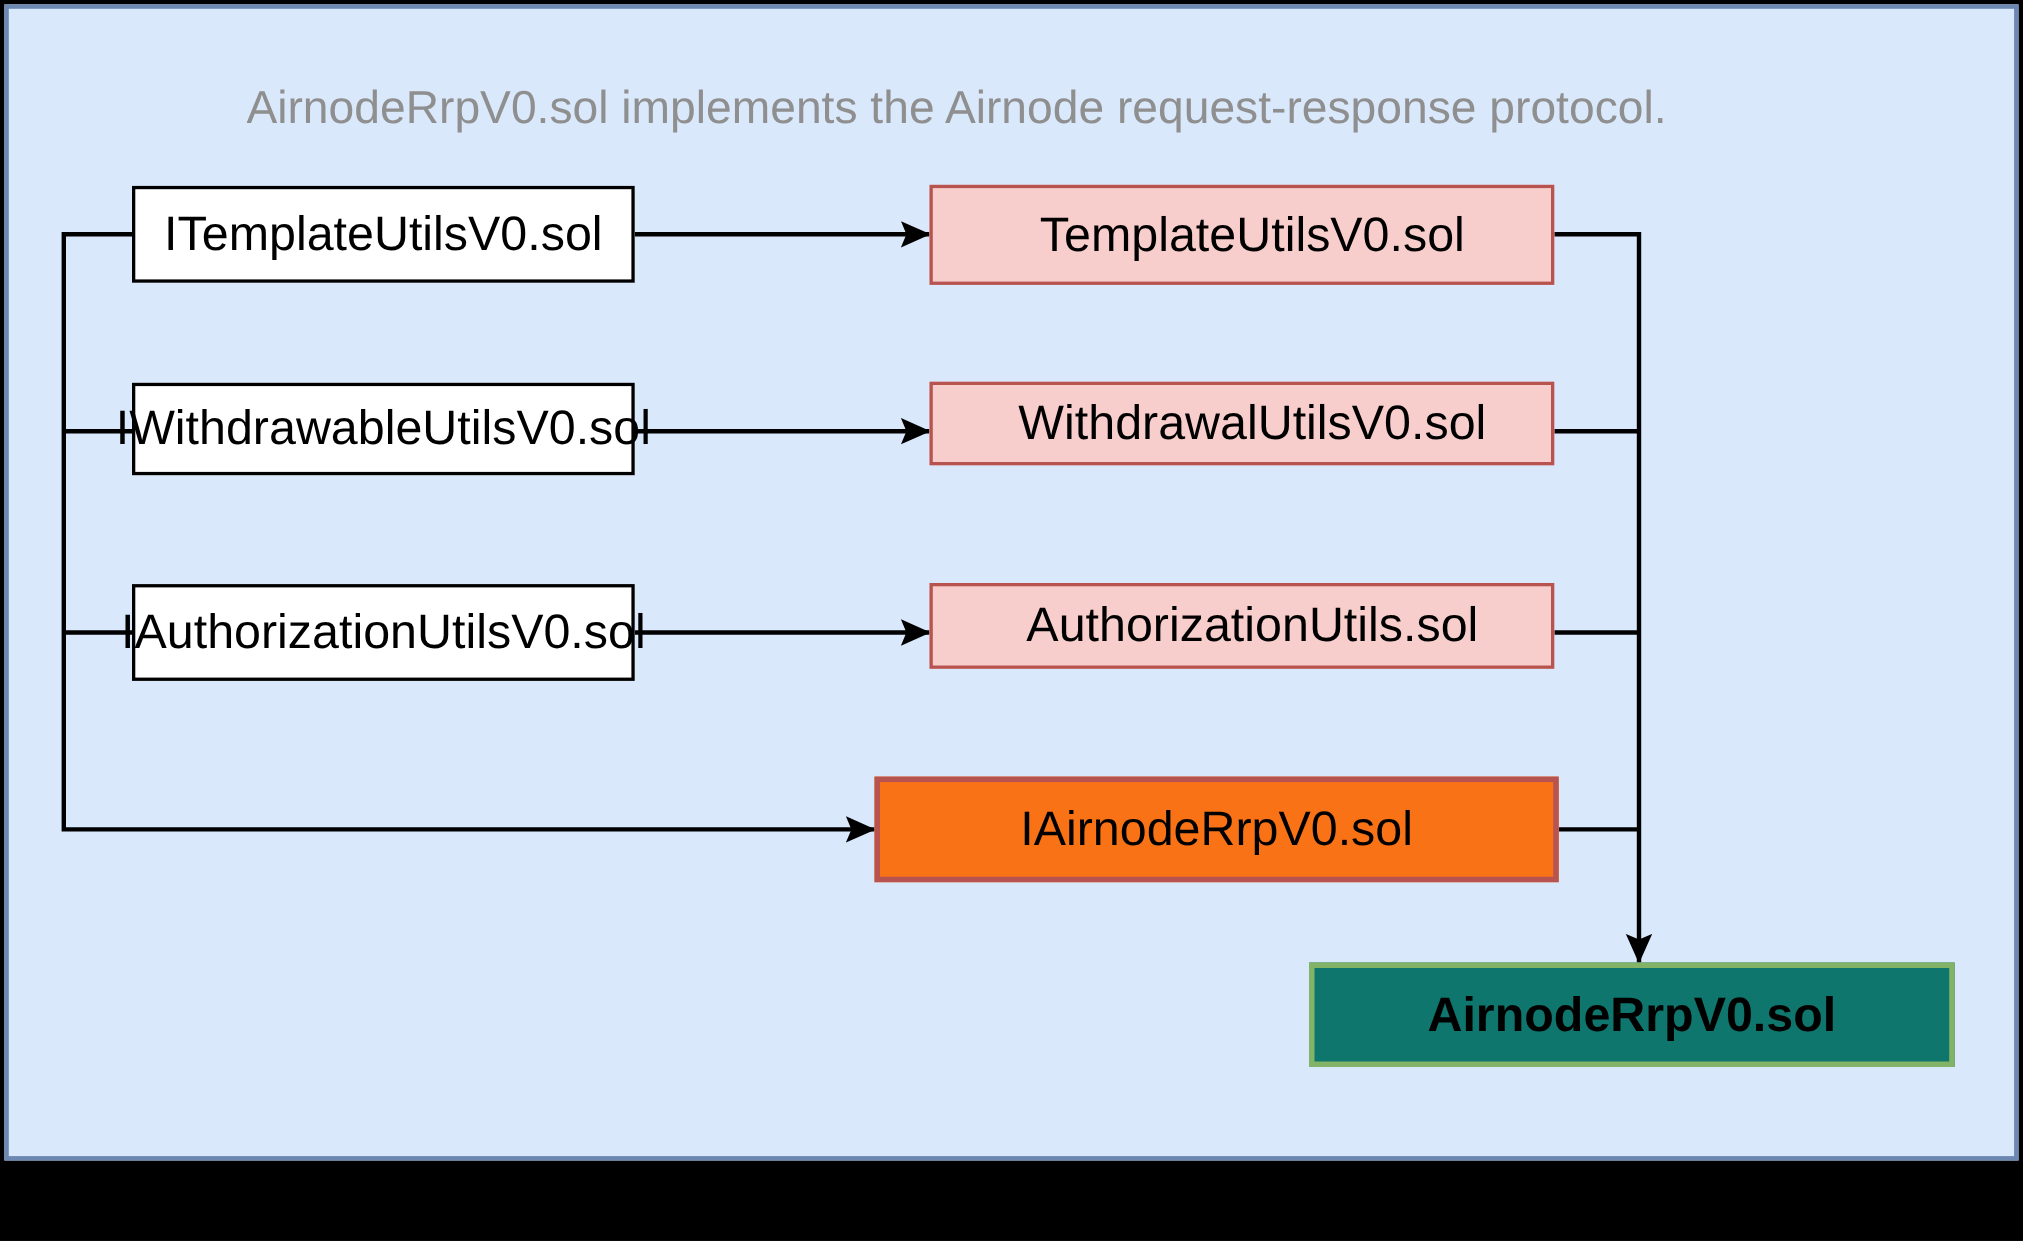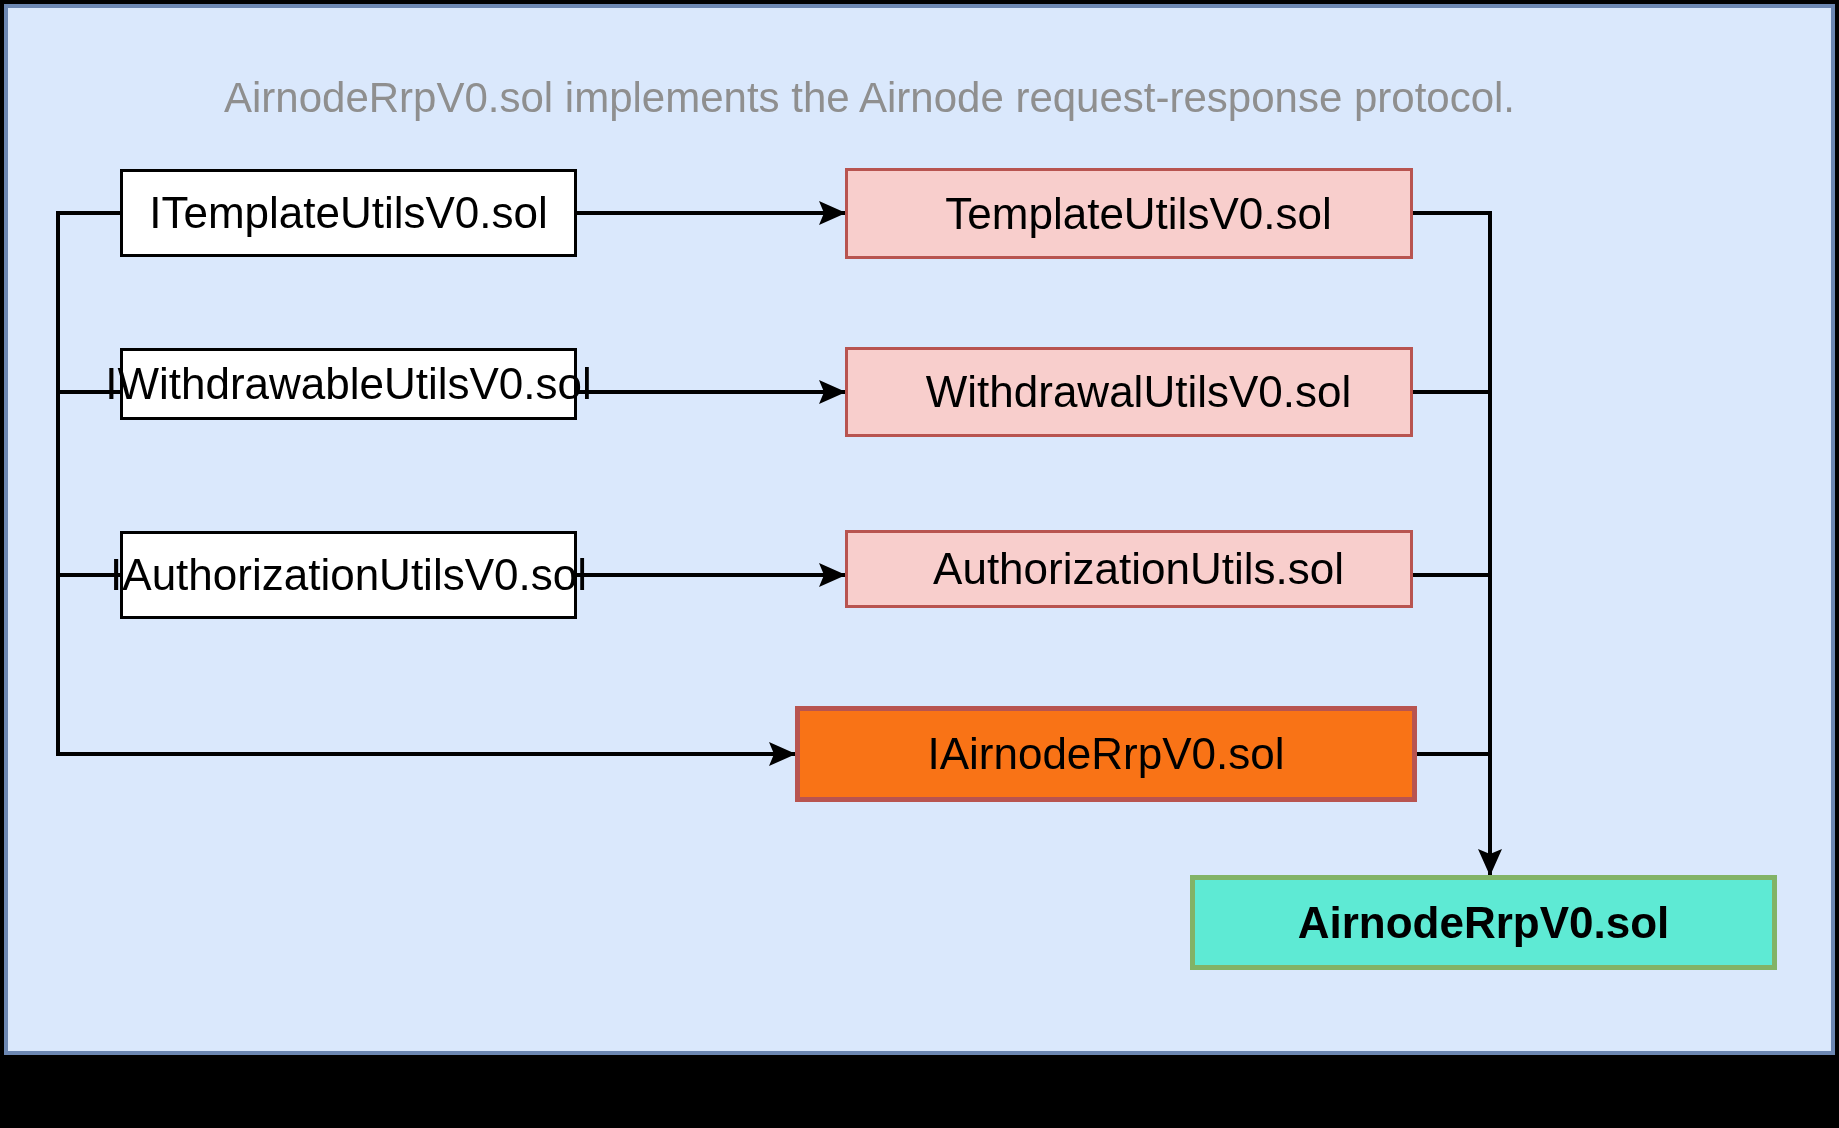--- a/index.html
+++ b/index.html
@@ -49,29 +49,29 @@
   .node.impl {
     background: #f8cecc;
     border: 3px solid #b85450;
     padding-left: 19px;
   }
   .node.main-iface {
     background: #f97316;
     border: 5px solid #b85450;
   }
   .node.main-contract {
-    background: #5eead4;
+    background: #0f766e;
     border: 5px solid #82b366;
     font-weight: bold;
   }
   #n-iface-0 { left: 120px; top: 169px; width: 457px; height: 88px; }
-  #n-iface-1 { left: 120px; top: 348px; width: 457px; height: 72px; }
+  #n-iface-1 { left: 120px; top: 348px; width: 457px; height: 84px; }
   #n-iface-2 { left: 120px; top: 531px; width: 457px; height: 88px; }
   #n-impl-0  { left: 845px; top: 168px; width: 568px; height: 91px; }
-  #n-impl-1  { left: 845px; top: 347px; width: 568px; height: 90px; }
+  #n-impl-1  { left: 845px; top: 347px; width: 568px; height: 76px; }
   #n-impl-2  { left: 845px; top: 530px; width: 568px; height: 78px; }
   #n-main-iface    { left: 795px;  top: 706px; width: 622px; height: 96px; }
   #n-main-contract { left: 1190px; top: 875px; width: 587px; height: 95px; }
 </style>
 </head>
 <body>
 
 <div class="panel">
   <div class="title" style="left: 216px; top: 66px;">AirnodeRrpV0.sol implements the Airnode request-response protocol.</div>
 </div>

